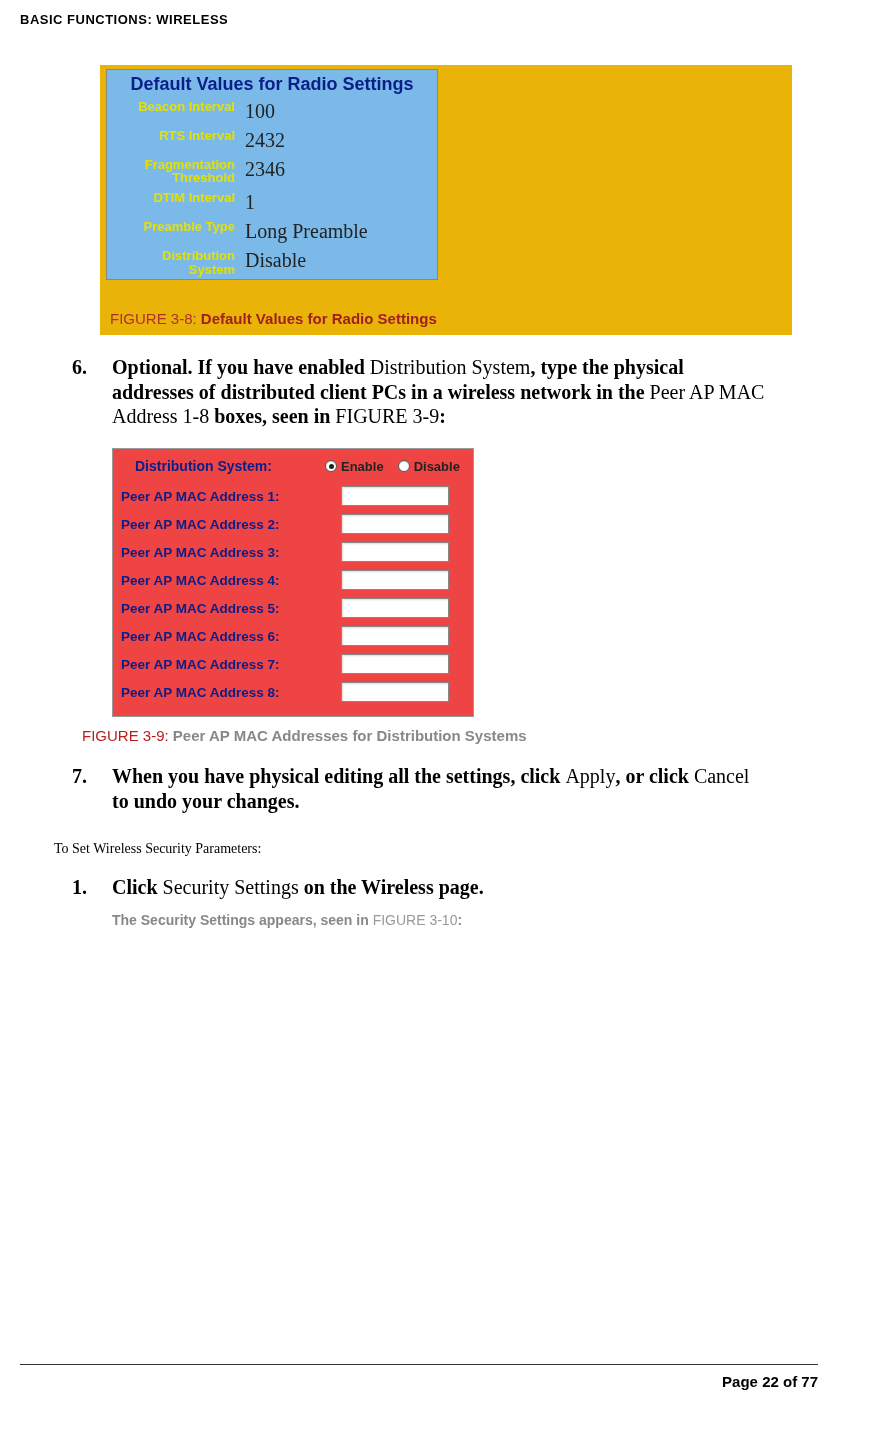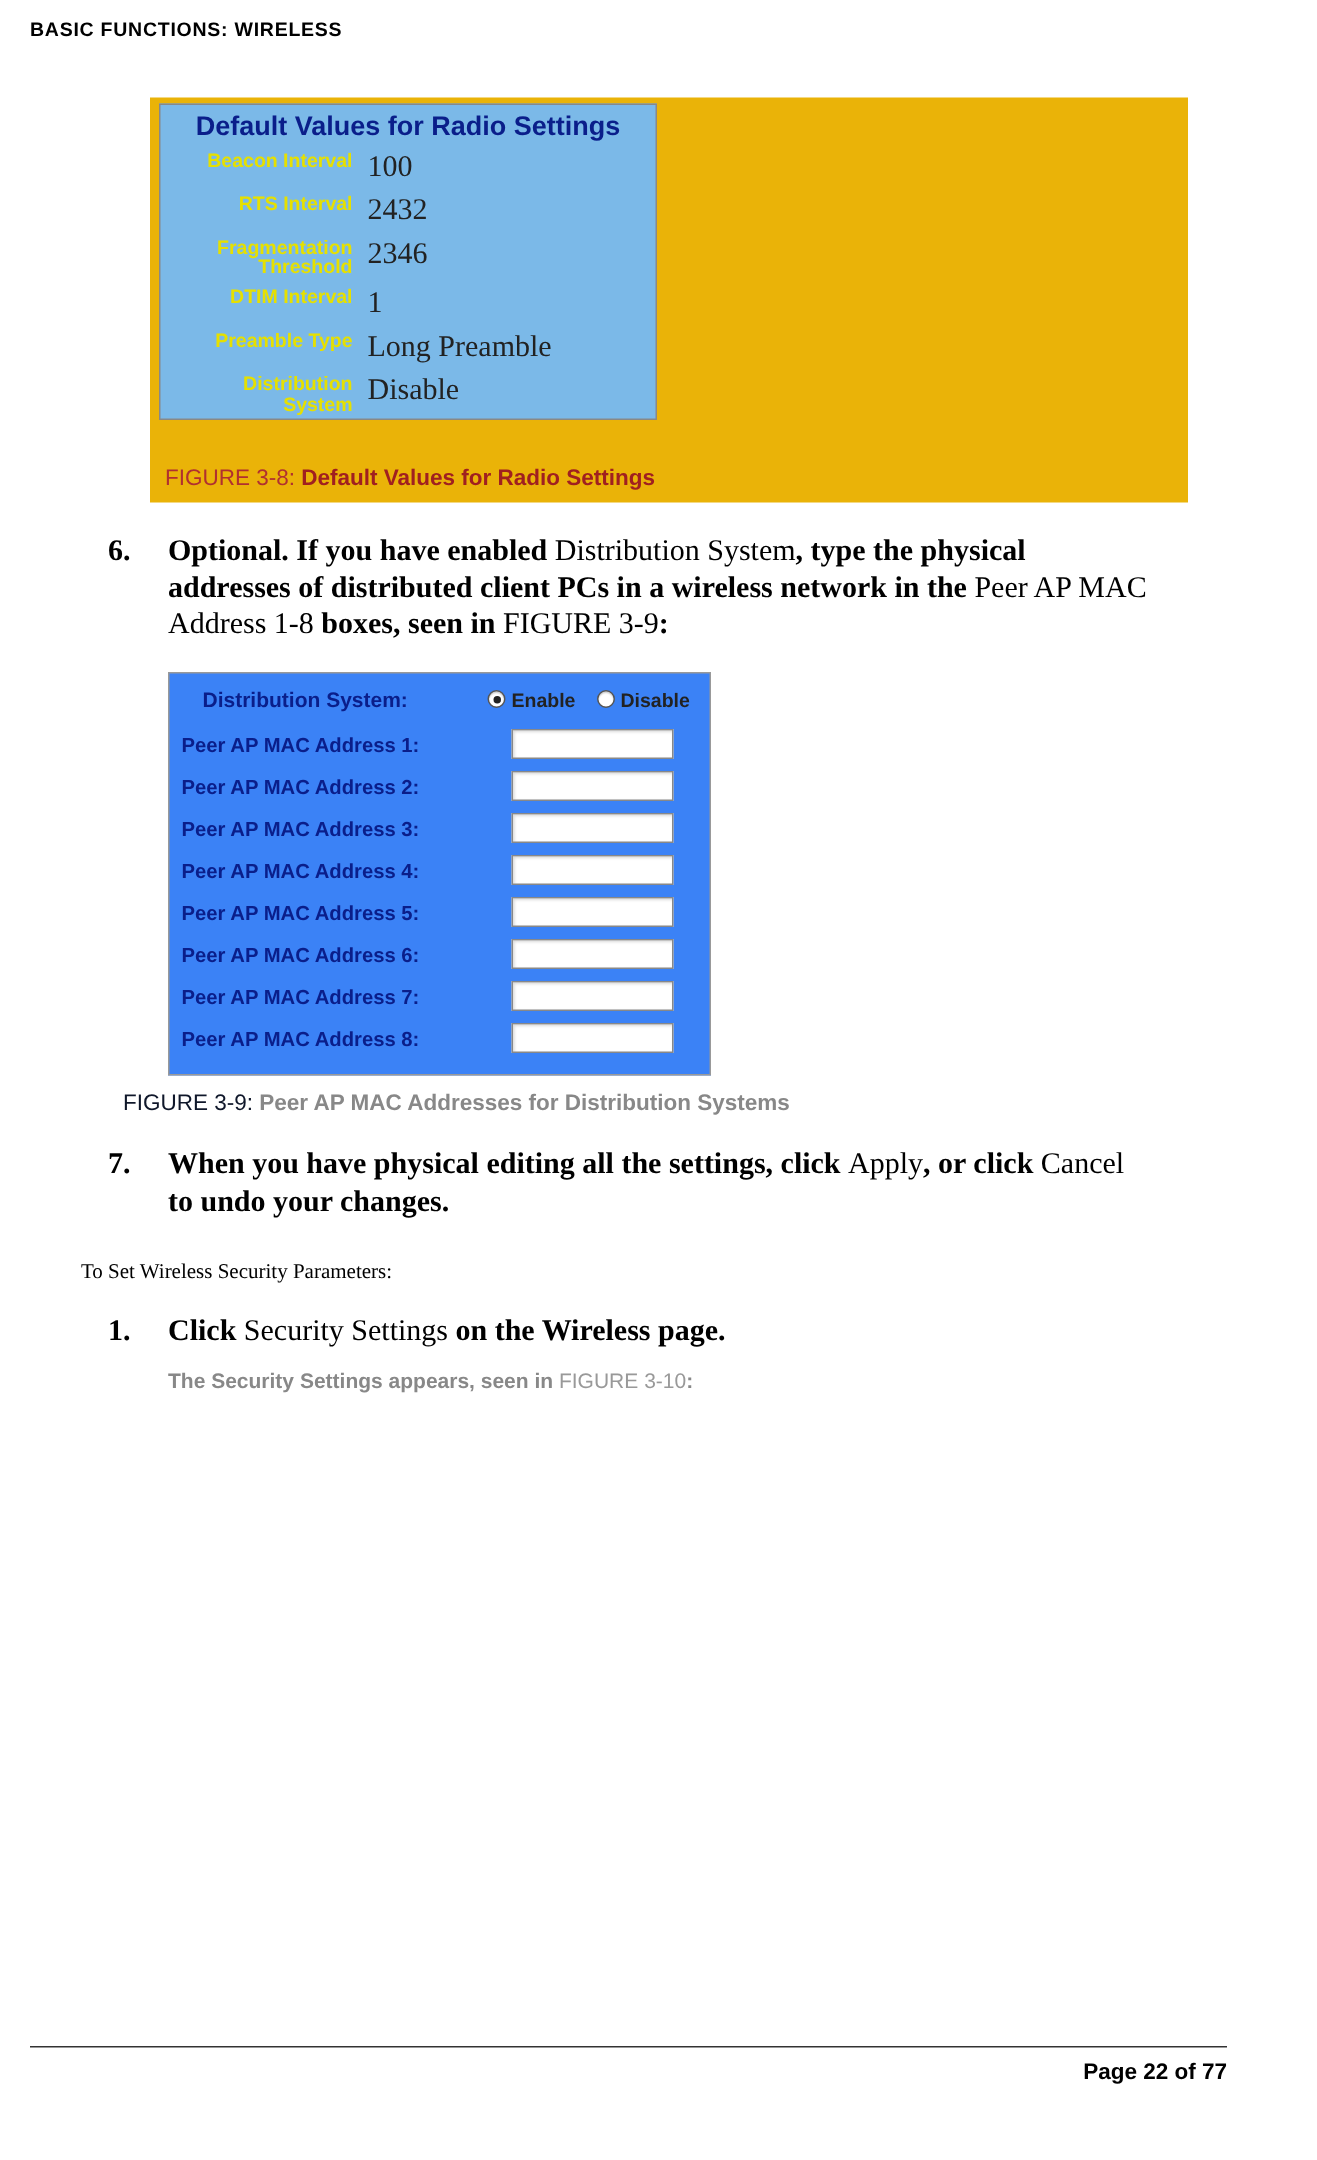--- a/index.html
+++ b/index.html
@@ -87,21 +87,21 @@
   }
   .ol-body {
     flex: 1;
     padding-right: 50px;
   }
   .dist-panel-wrap {
     margin-left: 92px;
     margin-bottom: 10px;
     width: 362px;
     border: 1px solid #999;
-    background: #3b82f6;
+    background: #ef4444;
     padding: 6px 8px 10px 8px;
   }
   .dist-head-row {
     display: flex;
     align-items: center;
     font-family: Verdana, Arial, sans-serif;
     font-size: 14px;
     color: #0a1e8a;
     font-weight: bold;
     padding: 3px 0 8px 14px;
@@ -143,21 +143,21 @@
     border: 1px solid #888;
     background: #fff;
     box-shadow: inset 1px 1px 2px rgba(0,0,0,0.15);
   }
   .figcap2 {
     font-family: Verdana, Arial, sans-serif;
     font-size: 15px;
     margin: 6px 0 20px 62px;
     color: #888;
   }
-  .figcap2 .fignum { color: #0f172a; }
+  .figcap2 .fignum { color: #b91c1c; }
   .figcap2 .figtitle { color: #888; font-weight: bold; }
   .section-lead {
     font-size: 14px;
     margin: 28px 0 18px 34px;
   }
   .note-line {
     font-family: Verdana, Arial, sans-serif;
     font-size: 14px;
     color: #888;
     font-weight: bold;

